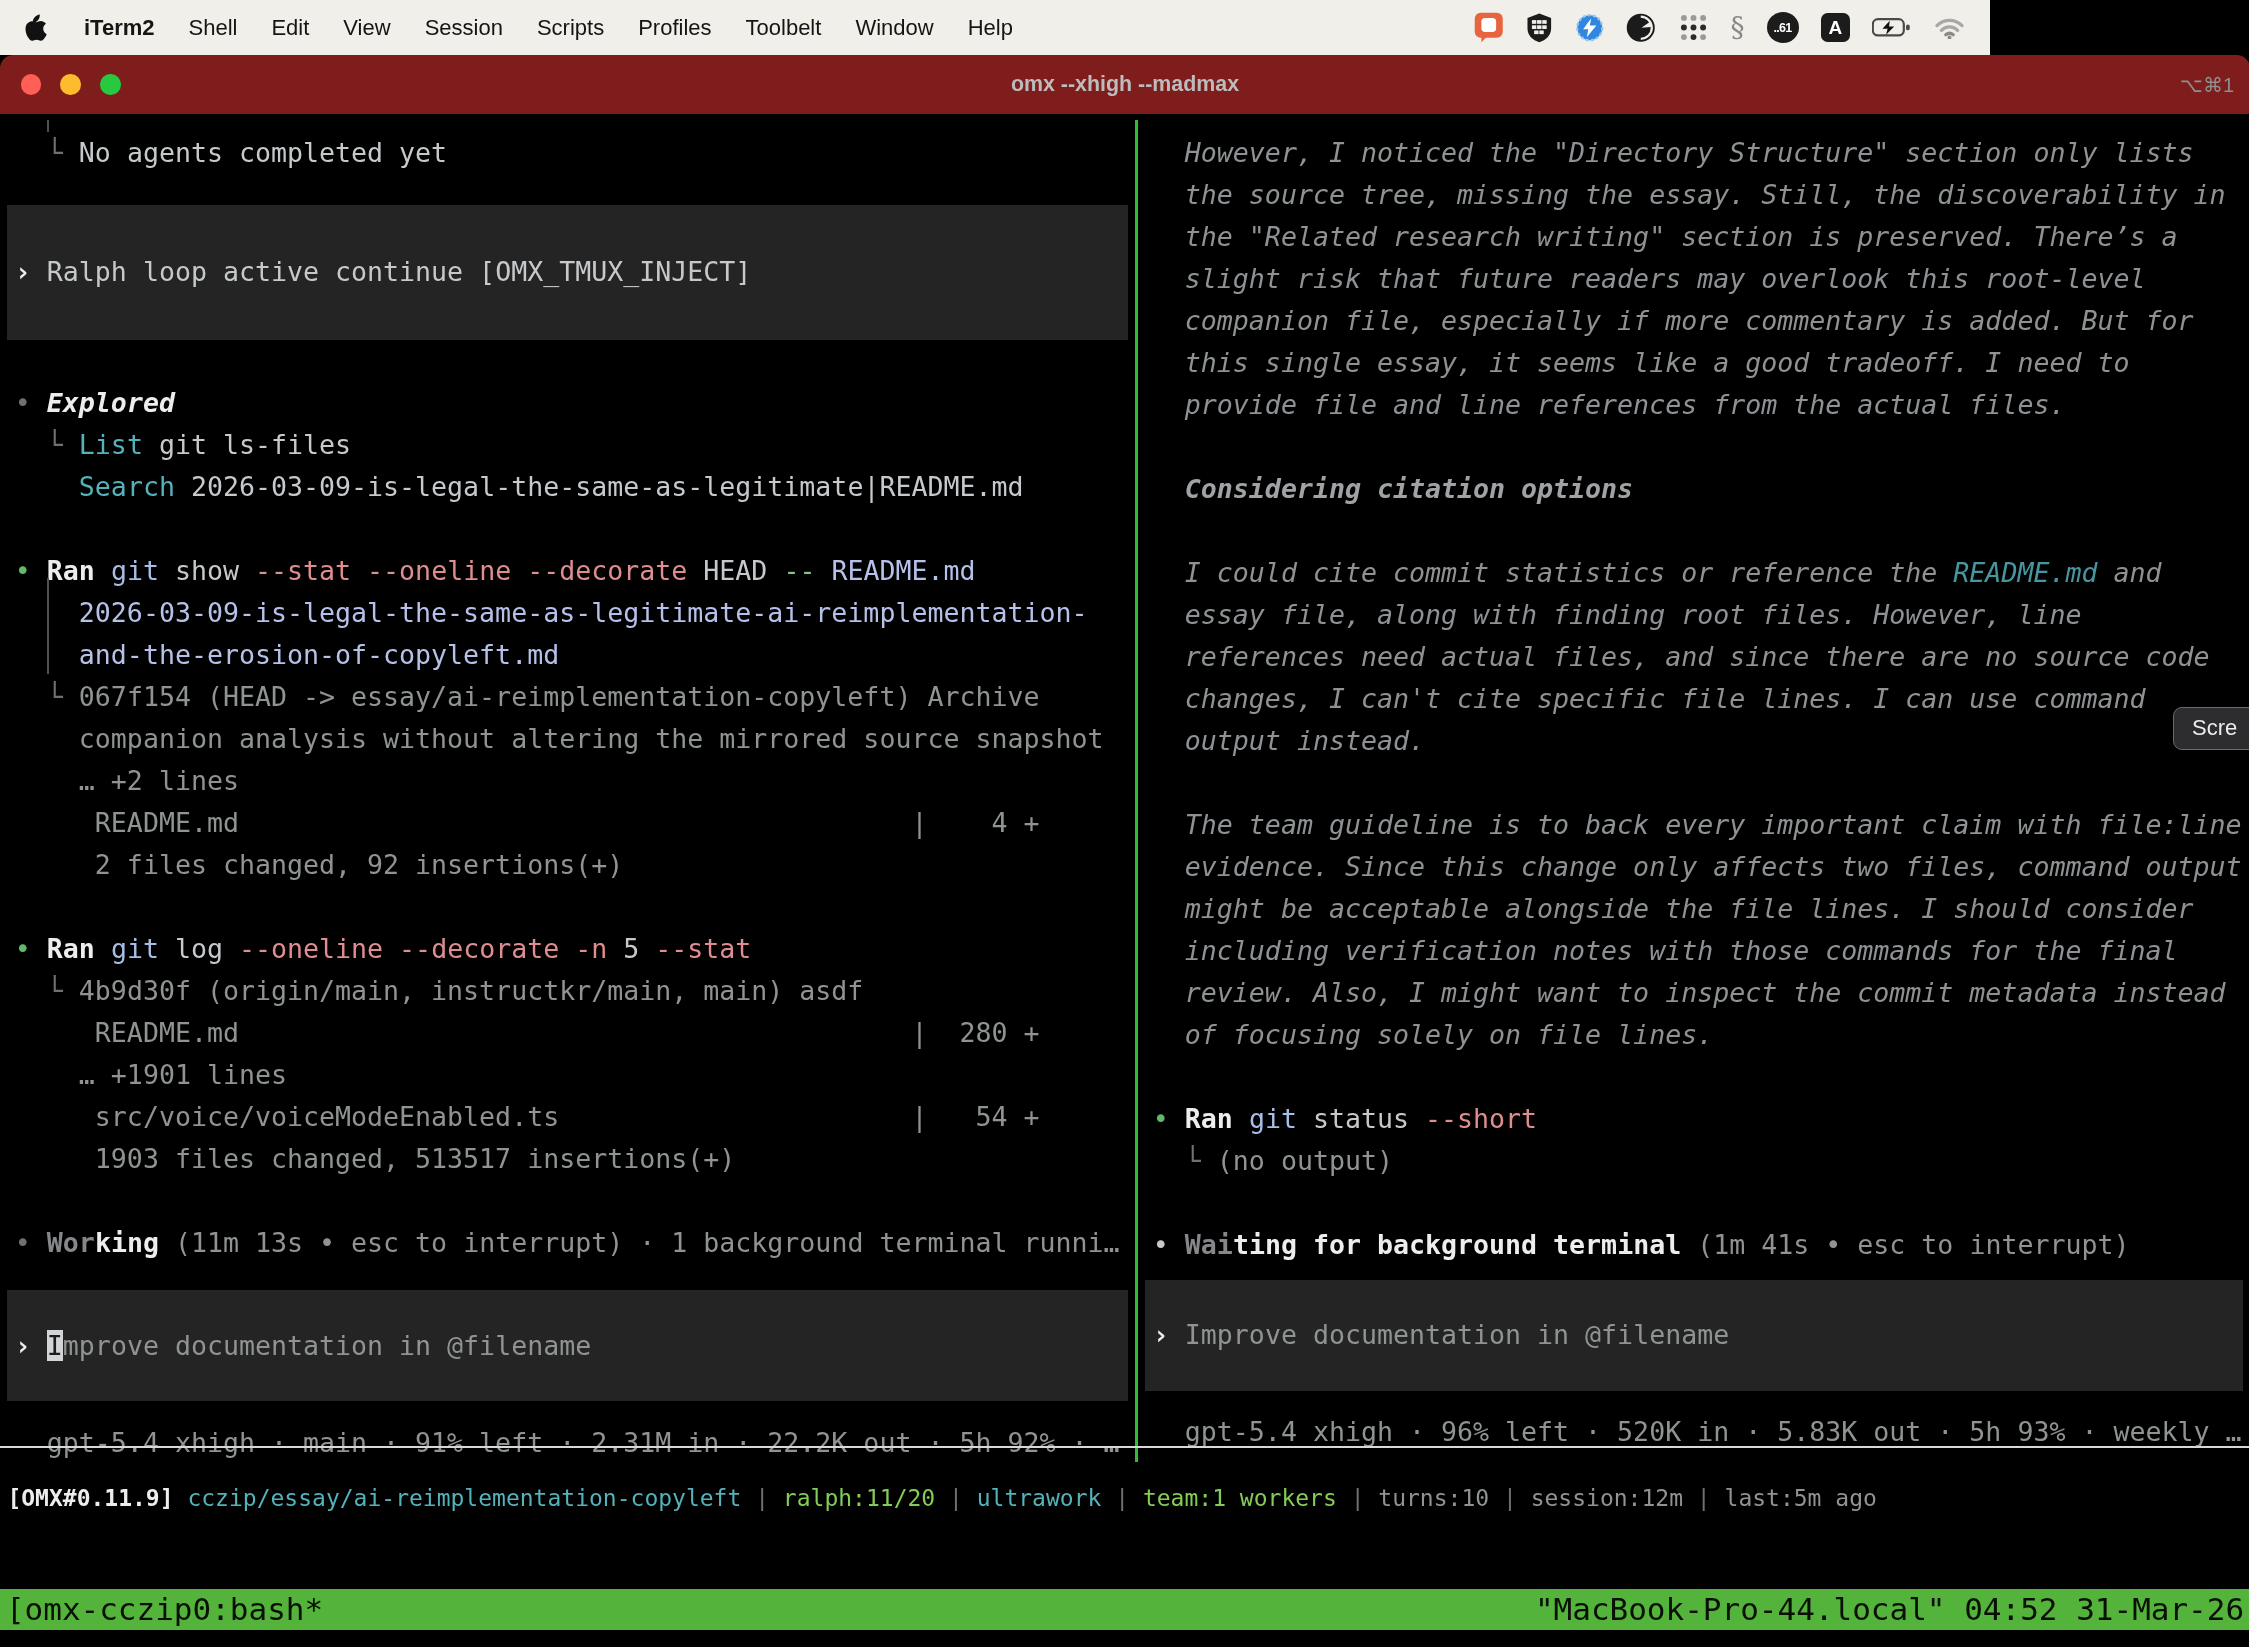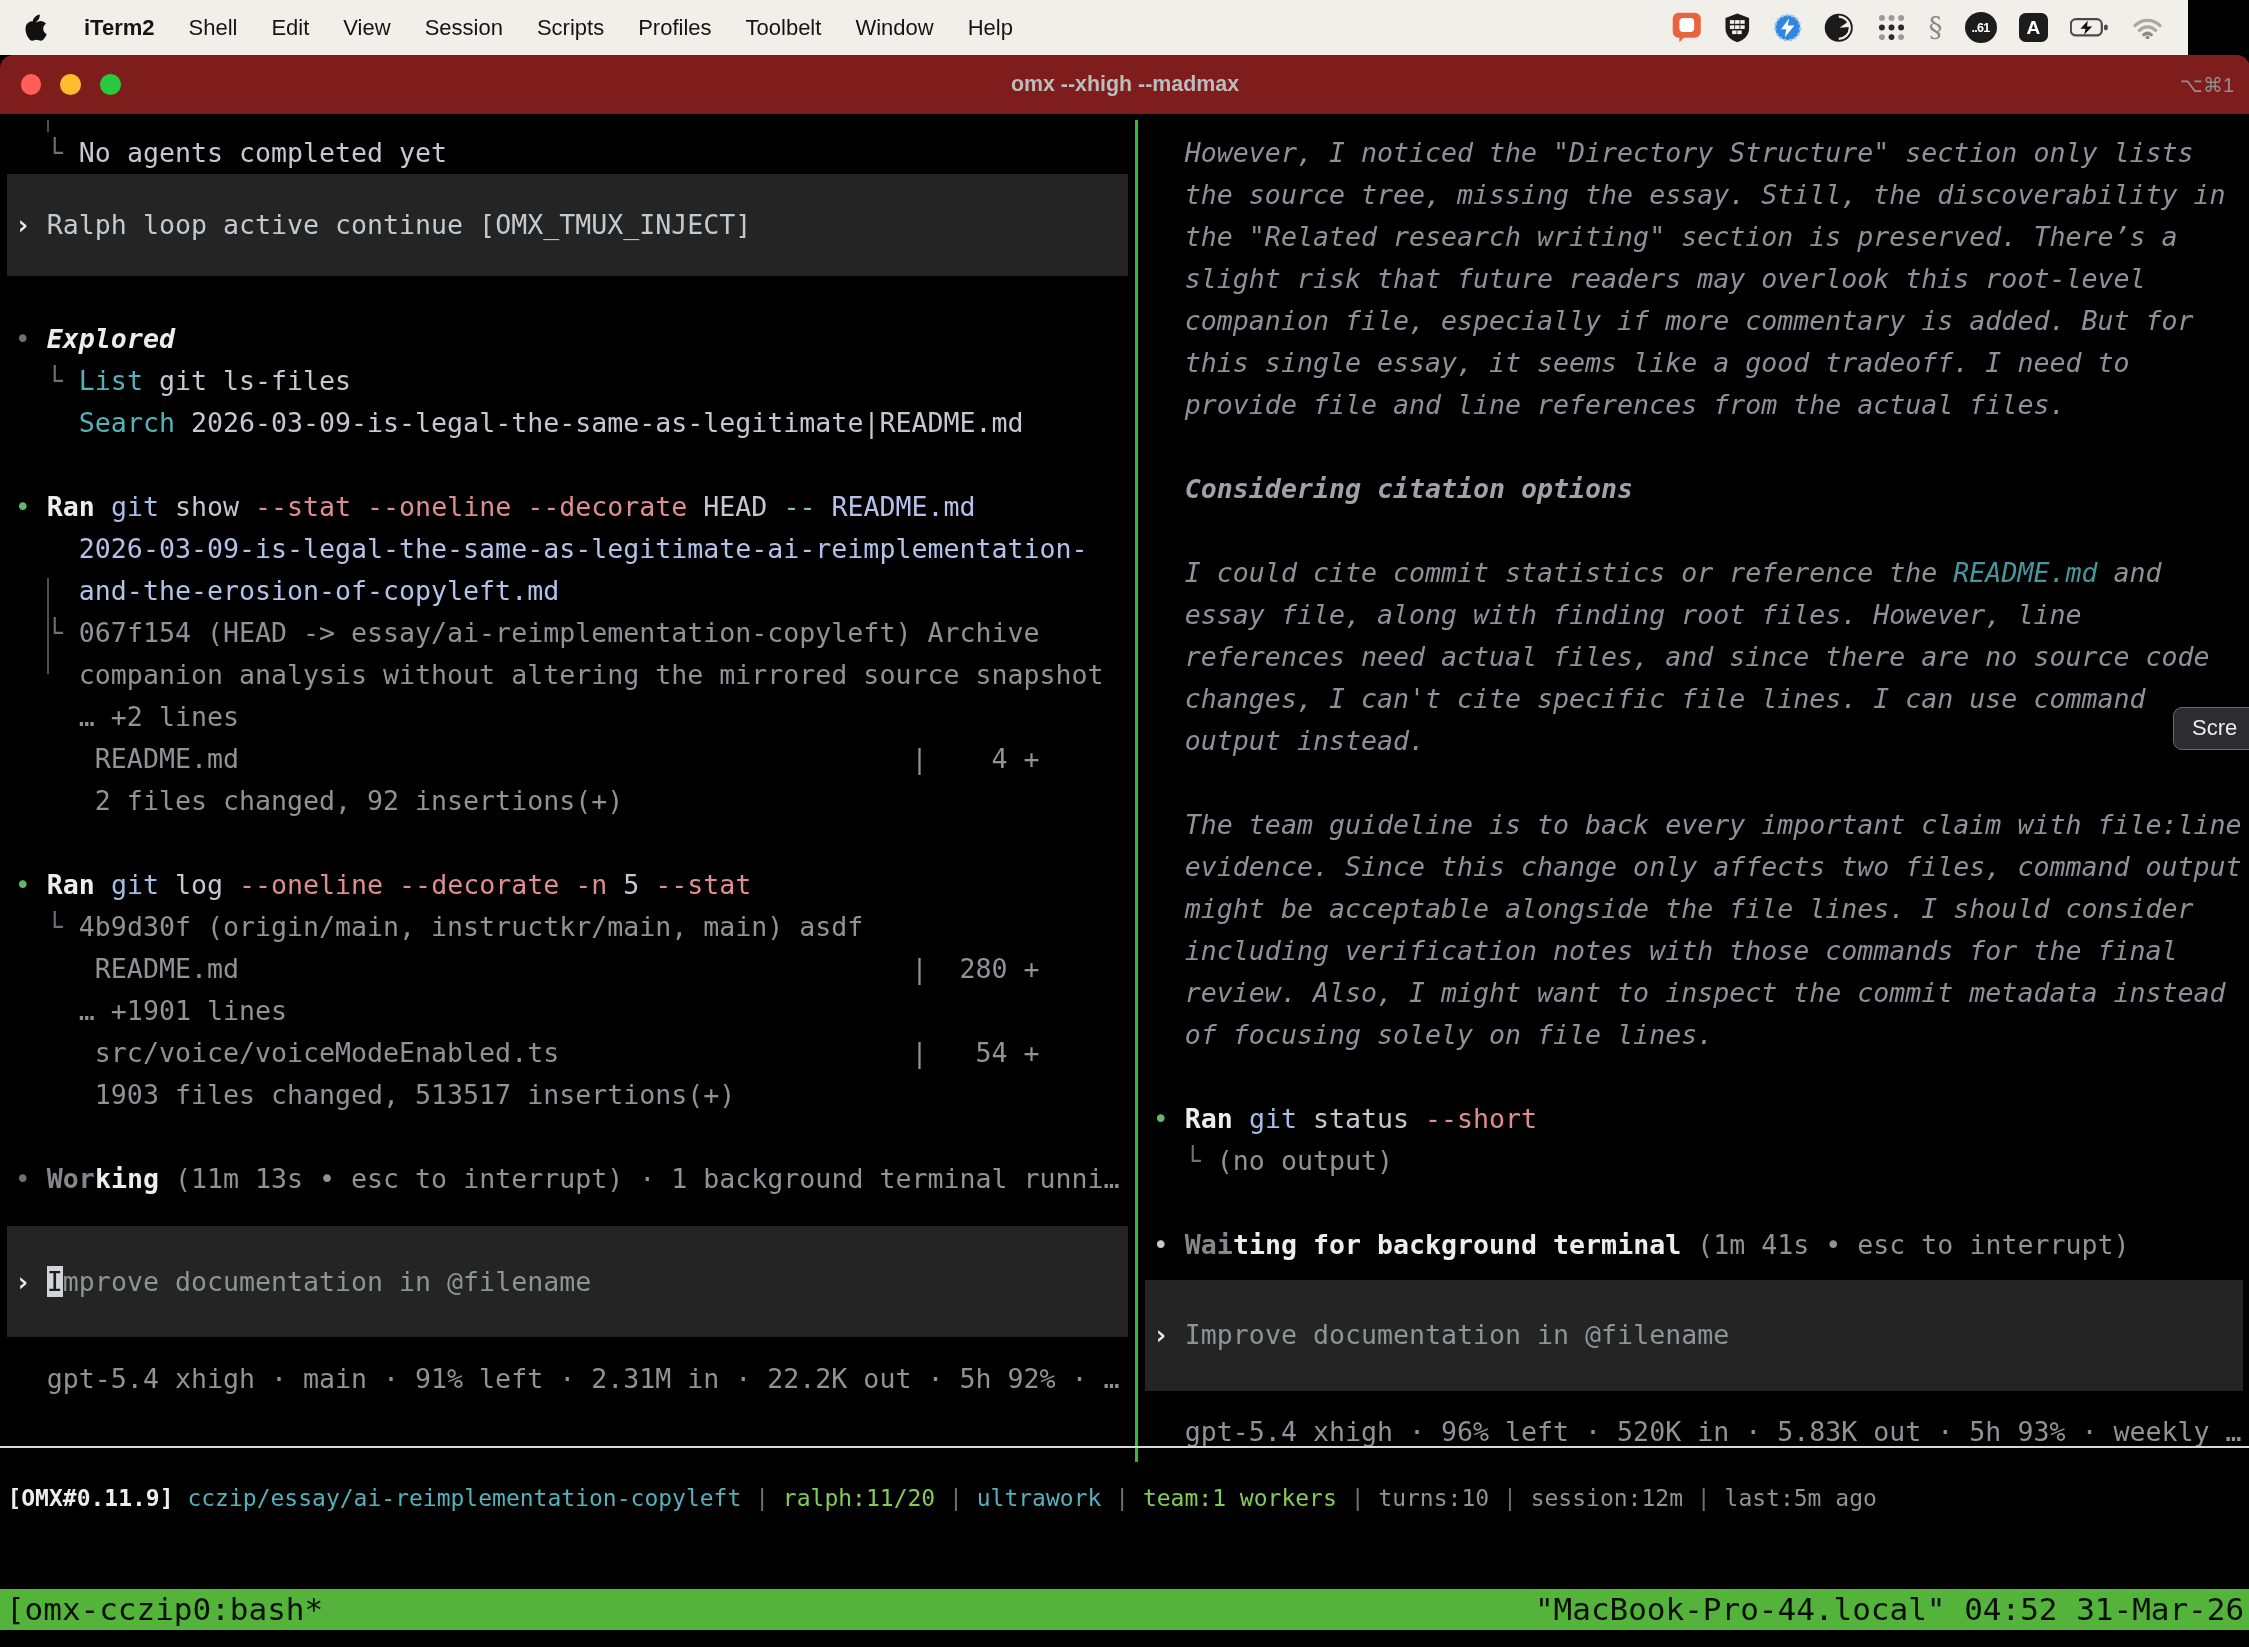--- a/index.html
+++ b/index.html
@@ -1,20 +1,20 @@
 <!DOCTYPE html>
 <html style="font-size:11.8px"><head>
 <meta charset="utf-8">
 <style>
   html,body{margin:0;padding:0;}
   body{width:2250px;height:1648px;background:#000;overflow:hidden;position:relative;
        font-family:"DejaVu Sans Mono",monospace;}
 
   
-  .menubar{position:absolute;top:0;left:0;width:2188px;height:55px;background:#f0efe9;
+  .menubar{position:absolute;top:0;left:0;width:1990px;height:55px;background:#f0efe9;
            display:flex;align-items:center;padding:0 25px;box-sizing:border-box;
            font-family:"Liberation Sans",sans-serif;font-size:22px;color:#151515;}
   .apple{display:flex;align-items:center;margin-right:7.4px;}
   .menu-items{display:flex;gap:34px;margin-left:26.6px;}
   .menu-item{cursor:default;}
   .menu-item.first{font-weight:bold;}
   .menu-status{margin-left:auto;display:flex;gap:22px;align-items:center;}
   .mi{display:flex;align-items:center;justify-content:center;}
   .badge61{width:32px;height:31px;border-radius:50%;background:#1c1c1c;color:#fff;
            font-size:12.5px;font-weight:bold;display:flex;align-items:center;justify-content:center;letter-spacing:-0.7px;}
@@ -180,21 +180,21 @@
     </div>
     <span class="title">omx --xhigh --madmax</span>
     <span class="shortcut">⌥⌘1</span>
   </div>
 
   <div class="panes">
     <div class="pane left">
       <div class="conn conn1"></div>
       <div class="conn conn2"></div>
     <div class="tl" style="margin-top: 5.9px;"><span class="seg-dd">  └ </span><span class="seg-g">No agents completed yet</span></div>
-        <div class="inputbox" style="height: 102px;">
+        <div class="inputbox" style="margin-top: 31px; height: 135px;">
           <div class="tl"><span class="seg-w">› </span><span class="seg-g">Ralph loop active continue [OMX_TMUX_INJECT]</span></div>
         </div>
         <div class="tl" style="margin-top: 42px; font-style: italic;"><span class="seg-dd">• </span><span class="seg-w">Explored</span></div>
         <div class="tl"><span class="seg-dd">  └ </span><span class="seg-cy">List</span><span class="seg-g"> git ls-files</span></div>
         <div class="tl"><span class="seg-g">    </span><span class="seg-cy">Search</span><span class="seg-g"> 2026-03-09-is-legal-the-same-as-legitimate|README.md</span></div>
         <div class="tl"></div>
         <div class="tl"><span class="seg-gr">• </span><span class="seg-w">Ran</span><span class="seg-g"> </span><span class="seg-bl">git</span><span class="seg-g"> show </span><span class="seg-sa">--stat --oneline --decorate</span><span class="seg-g"> HEAD </span><span class="seg-grn">--</span><span class="seg-lv"> README.md</span></div>
         <div class="tl"><span class="seg-lv">    2026-03-09-is-legal-the-same-as-legitimate-ai-reimplementation-</span></div>
         <div class="tl"><span class="seg-lv">    and-the-erosion-of-copyleft.md</span></div>
         <div class="tl"><span class="seg-dd">  └ </span><span class="seg-d">067f154 (HEAD -&gt; essay/ai-reimplementation-copyleft) Archive</span></div>

